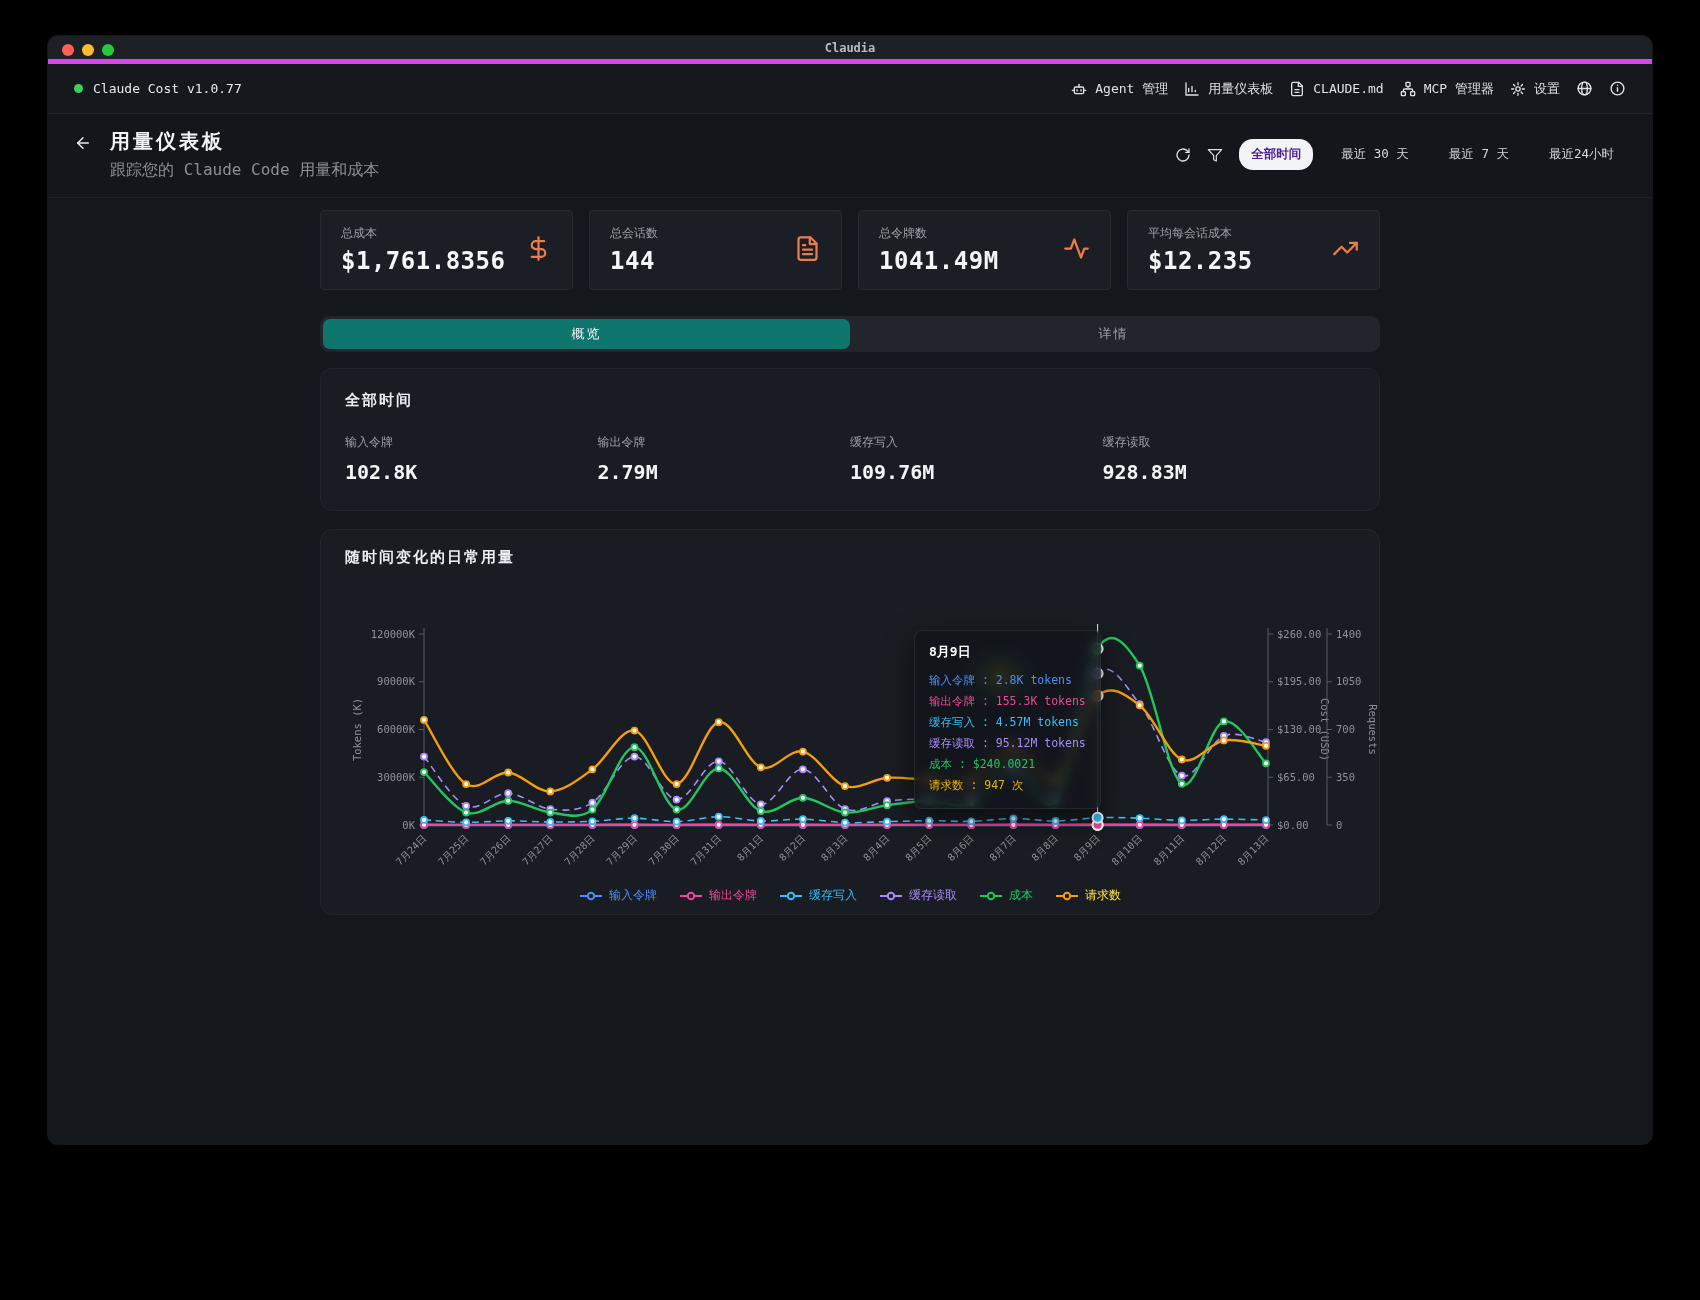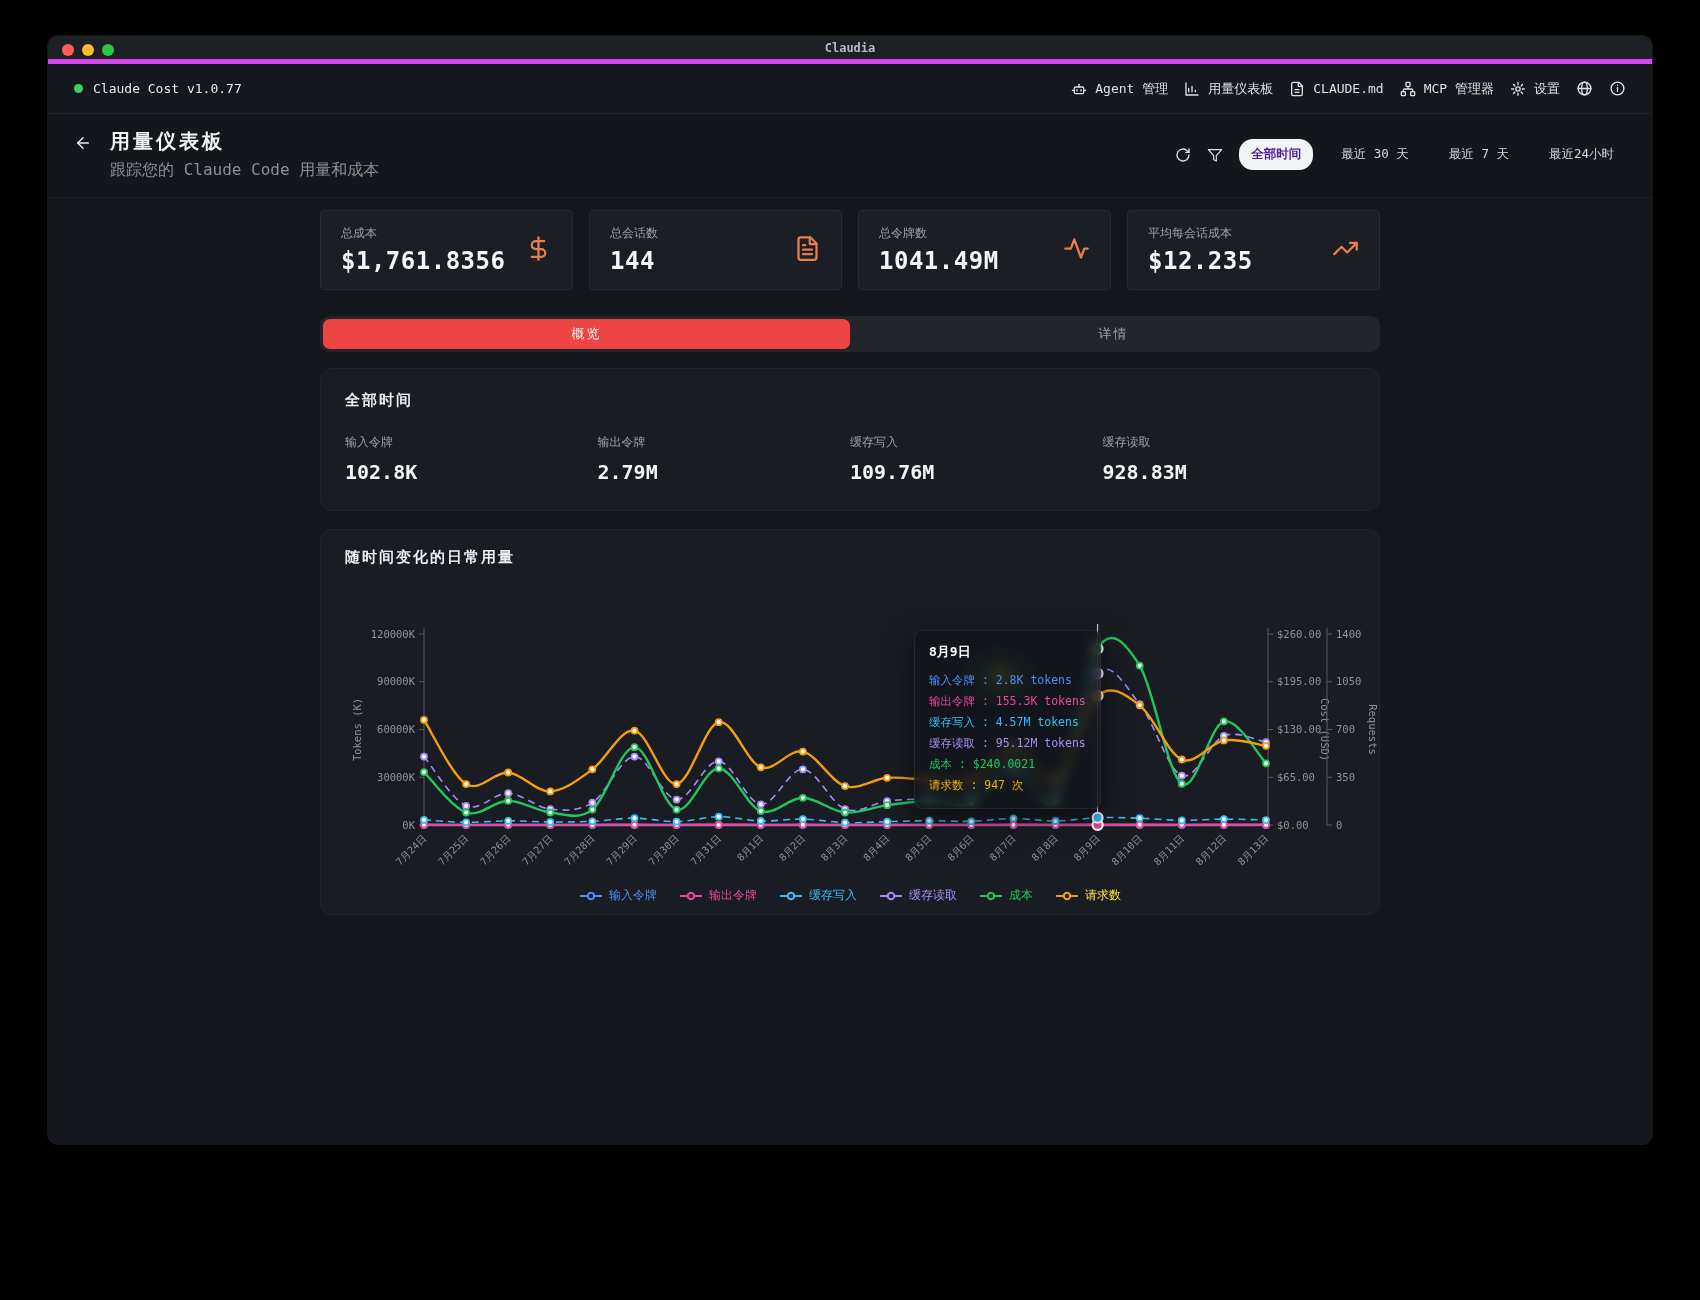--- a/index.html
+++ b/index.html
@@ -32,21 +32,21 @@
   
   .content { width:1060px; margin:0 auto; padding-top:12px; }
   .stats-row { display:grid; grid-template-columns:repeat(4,1fr); gap:16px; }
   .stat-card { background:#1b1e24; border:1px solid #272a31; border-radius:4px; padding:13px 20px; display:flex; align-items:center; justify-content:space-between; height:80px; }
   .stat-label { font-size:12px; color:#9aa0a6; margin-bottom:5px; }
   .stat-value { font-size:24px; font-weight:bold; color:#f4f5f7; letter-spacing:0.5px; }
   .stat-icon { color:#e87d4e; }
   
   .tabs { margin-top:26px; background:#22252c; border-radius:9px; padding:3px; display:grid; grid-template-columns:1fr 1fr; }
   .tab { height:30px; display:flex; align-items:center; justify-content:center; font-size:13px; color:#9ba1a8; letter-spacing:2px; border:none; background:none; font-family:inherit; cursor:pointer; border-radius:7px; }
-  .tab.active { background:#ef4444; color:#f1f2f4; }
+  .tab.active { background:#0f766e; color:#f1f2f4; }
   
   .breakdown-card { margin-top:16px; background:#191c22; border:1px solid #22252c; border-radius:12px; padding:22px 24px 26px; }
   .card-title { font-size:15px; font-weight:bold; color:#eceef0; letter-spacing:2px; }
   .breakdown-grid { margin-top:24px; display:grid; grid-template-columns:repeat(4,1fr); }
   .bd-label { font-size:12px; color:#9aa0a6; margin-bottom:9px; }
   .bd-value { font-size:20px; font-weight:bold; color:#f2f3f5; }
   
   .chart-card { margin-top:18px; background:#191c22; border:1px solid #22252c; border-radius:12px; padding:18px 0 10px; position:relative; min-height:378px; }
   .chart-card .card-title { padding:0 24px; }
   #chart-svg { display:block; margin-top:6px; }

